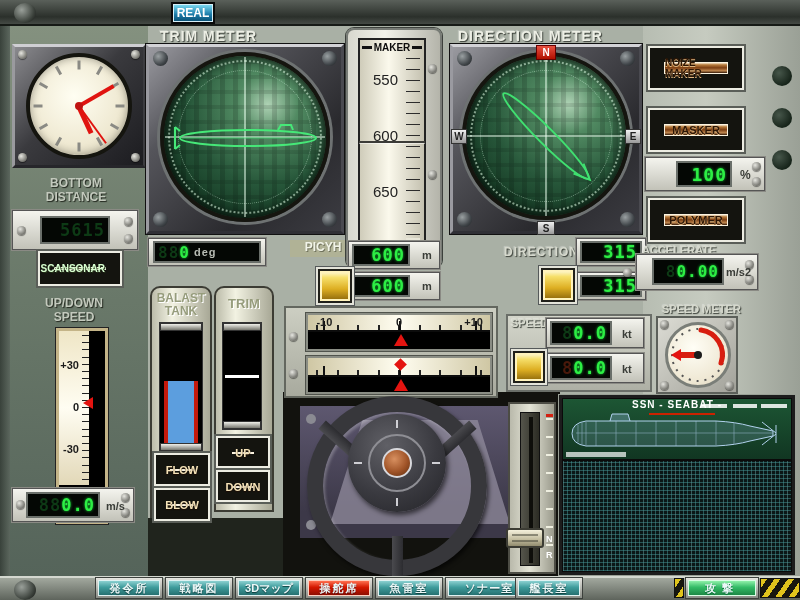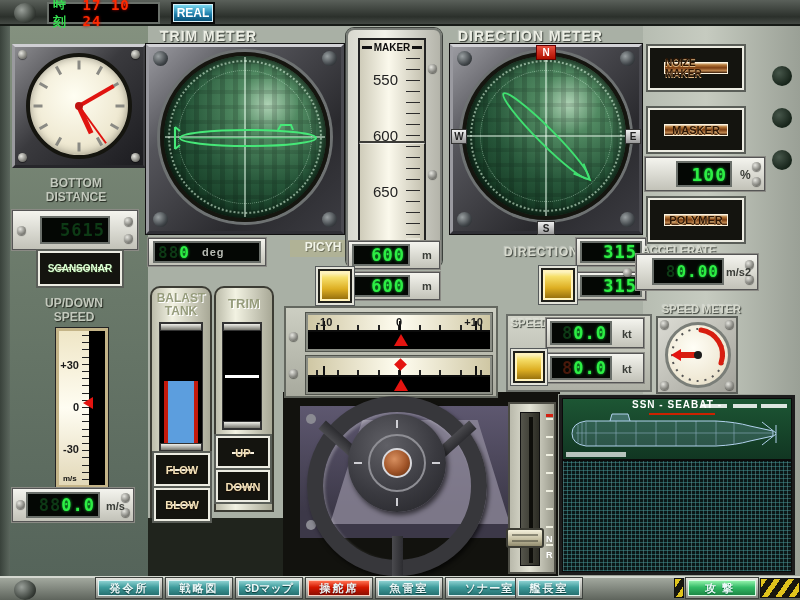--- a/index.html
+++ b/index.html
@@ -70,24 +70,20 @@
 <div class="abs" style="left:10px;top:26px;width:138px;height:551px;background:linear-gradient(180deg,#84917f 0%,#6d7c6c 40%,#55645a 100%)"></div>
 <div class="abs" style="left:643px;top:26px;width:157px;height:551px;background:linear-gradient(90deg,#b7bdb2,#c6cbc0 40%,#9aa096)"></div>
 <div class="abs" style="left:148px;top:518px;width:137px;height:59px;background:#20241d"></div>
 <div class="abs" style="left:283px;top:392px;width:277px;height:185px;background:#12120e"></div>
 <div class="knob" style="left:772px;top:66px"></div>
 <div class="knob" style="left:772px;top:108px"></div>
 <div class="knob" style="left:772px;top:150px"></div>
 
 <div class="abs" style="left:0;top:0;width:800px;height:26px;background:linear-gradient(180deg,#5a605a,#2b302b 70%,#454a45);border-bottom:2px solid #161a16">
   <div class="abs" style="left:14px;top:3px;width:22px;height:20px;border-radius:50%;background:radial-gradient(circle at 35% 35%,#9aa09a,#3a403a 65%,#111)"></div>
-  <div class="abs" style="left:47px;top:2px;width:113px;height:22px;background:#000;border:2px solid #6a706a;display:flex;align-items:center;padding:0 4px">
-    <span style="color:#35e050;font:bold 13px 'Liberation Sans',sans-serif;margin-right:5px">時刻</span>
-    <span style="color:#ff2a00;font:bold 14px 'DejaVu Sans Mono',monospace;letter-spacing:1px;text-shadow:0 0 3px #a00">17 10 24</span>
-  </div>
   <div class="abs" style="left:171px;top:2px;width:44px;height:22px;background:#0a0a0a;padding:2px">
     <div style="width:100%;height:100%;background:linear-gradient(180deg,#7ad8f0,#1a7aa8 60%,#0c5478);border:1px solid #d8f0f8;display:flex;align-items:center;justify-content:center;cursor:pointer">
       <span style="color:#fff;font:bold 12px 'Liberation Sans',sans-serif">REAL</span>
     </div>
   </div>
 </div>
 
 <div class="abs" style="left:12px;top:44px;width:134px;height:124px;background:linear-gradient(135deg,#8a8a8e,#3a3a3e 45%,#1c1c20);border:3px solid;border-color:#cfcfd3 #3c3c40 #26262a #9a9a9e">
   <div class="screw" style="left:3px;top:3px"></div>
   <div class="screw" style="right:3px;top:3px"></div>
@@ -132,21 +128,21 @@
     <path d="M108,11 l3,-5 l10,0 l2,5"></path>
     <path d="M10,12 l-5,-4 M10,26 l-5,4 M5,8 l0,22"></path>
     <path d="M12,19 L146,19" stroke-width="1" opacity="0.8"></path>
   </g>
 </svg>
 
 <div class="lcd-wrap" style="left:148px;top:238px;width:118px;height:28px"></div>
 <div class="lcd" style="left:153px;top:241px;width:108px;height:22px;font-size:16px;justify-content:flex-start">
   <span class="ghost">88</span>
     <span class="lit">0</span>
-    <span style="color:#b8bcb4;font:bold 11px 'Liberation Sans',sans-serif;margin-left:12px">deg</span>
+    <span style="color:#b8bcb4;font:bold 11px 'Liberation Sans',sans-serif;margin-left:4px">deg</span>
 </div>
 <div class="abs" style="left:290px;top:240px;width:66px;height:17px;background:#b0b296;text-align:center;font:bold 12px 'Liberation Sans',sans-serif;color:#f2f4e8;text-shadow:1px 1px 0 #70725c">PICYH</div>
 
 <div class="abs" style="left:346px;top:28px;width:96px;height:240px;background:linear-gradient(90deg,#d8d8ce,#f2f2ea 40%,#b4b4aa);border:2px solid #777b75;border-radius:8px;box-shadow:0 0 0 1px #3c403c">
   <div class="screw" style="right:3px;top:34px"></div>
   <div class="screw" style="right:3px;top:140px"></div>
   <div class="abs" style="left:10px;top:8px;width:68px;height:224px;background:linear-gradient(90deg,#cfccba,#fbf9ec 45%,#c4c1b0);border:2px solid #222"></div>
   <div class="abs" style="left:14px;top:12px;width:60px;height:11px;display:flex;align-items:center;justify-content:center;gap:2px">
     <div style="flex:1;height:3px;background:#111"></div>
     <span style="font:bold 10px 'Liberation Sans',sans-serif;color:#0c0c0c">MAKER</span>
@@ -225,21 +221,21 @@
 <div class="abs emboss-dk" style="left:26px;top:190px;width:100px;text-align:center;font-size:12px">DISTANCE</div>
 <div class="lcd-wrap" style="left:12px;top:210px;width:126px;height:40px">
   <div class="screw" style="left:4px;top:15px"></div>
   <div class="screw" style="right:4px;top:6px"></div>
   <div class="screw" style="right:4px;bottom:6px"></div>
 </div>
 <div class="lcd" style="left:40px;top:216px;width:70px;height:28px;font-size:17px">
     <span class="ghost">5615</span>
   </div>
 <div class="btn-frame" style="left:40px;top:253px;width:80px;height:31px">
-  <div style="width:100%;height:100%;display:flex;align-items:center;justify-content:center;cursor:pointer;background:linear-gradient(180deg,#aebc96,#66764e 60%,#465632);border:1px solid #e8f0d8">
+  <div style="width:100%;height:100%;display:flex;align-items:center;justify-content:flex-end;cursor:pointer;background:linear-gradient(180deg,#aebc96,#66764e 60%,#465632);border:1px solid #e8f0d8">
     <span style="font:bold 10px 'Liberation Sans',sans-serif;color:#d8ffd0;text-shadow:1px 1px 0 #243018">SCANSONAR</span>
   </div>
 </div>
 
 <div class="abs emboss" style="left:504px;top:245px;font-size:12px;letter-spacing:1px">DIRECTION</div>
 <div class="lcd-wrap" style="left:576px;top:238px;width:70px;height:28px"></div>
 <div class="lcd" style="left:580px;top:241px;width:62px;height:22px;font-size:17px">
     <span class="lit">315</span>
   </div>
 <div class="lcd-wrap" style="left:576px;top:272px;width:70px;height:28px"></div>
@@ -288,21 +284,21 @@
       <path d="M33,5 A25,25 0 0 1 53,38" fill="none" stroke="#d81e10" stroke-width="5" stroke-linecap="round"></path>
     </svg>
     <div class="abs" style="left:12px;top:27px;width:20px;height:6px;background:#d81e10"></div>
     <div class="tri-left" style="left:3px;top:24px"></div>
     <div class="abs" style="left:26px;top:26px;width:8px;height:8px;border-radius:50%;background:#1c1c1c"></div>
   </div>
 </div>
 
 <div class="abs emboss-dk" style="left:30px;top:296px;width:88px;text-align:center;font-size:12px">UP/DOWN</div>
 <div class="abs emboss-dk" style="left:30px;top:310px;width:88px;text-align:center;font-size:12px">SPEED</div>
-<div class="abs" style="left:56px;top:328px;width:52px;height:160px;border:3px solid #c4b488;background:#000;box-shadow:0 0 0 1px #222">
+<div class="abs" style="left:56px;top:328px;width:52px;height:196px;border:3px solid #c4b488;background:#000;box-shadow:0 0 0 1px #222">
   <div class="abs" style="left:0;top:0;width:30px;height:154px;background:linear-gradient(180deg,#efe6c6,#fffdf2 50%,#e2d8b8)">
     <div class="abs" style="right:0;top:4px;bottom:4px;width:7px;background:repeating-linear-gradient(180deg,#222 0 1px,transparent 1px 7.2px)"></div>
   </div>
   <div class="vg-num" style="left:-4px;top:28px">+30</div>
   <div class="vg-num" style="left:-4px;top:70px">0</div>
   <div class="vg-num" style="left:-4px;top:112px">-30</div>
   <div class="abs" style="left:4px;bottom:2px;font:bold 8px 'Liberation Sans',sans-serif;color:#111">m/s</div>
   <div class="tri-left" style="left:24px;top:66px"></div>
 </div>
 <div class="lcd-wrap" style="left:12px;top:488px;width:122px;height:34px">

